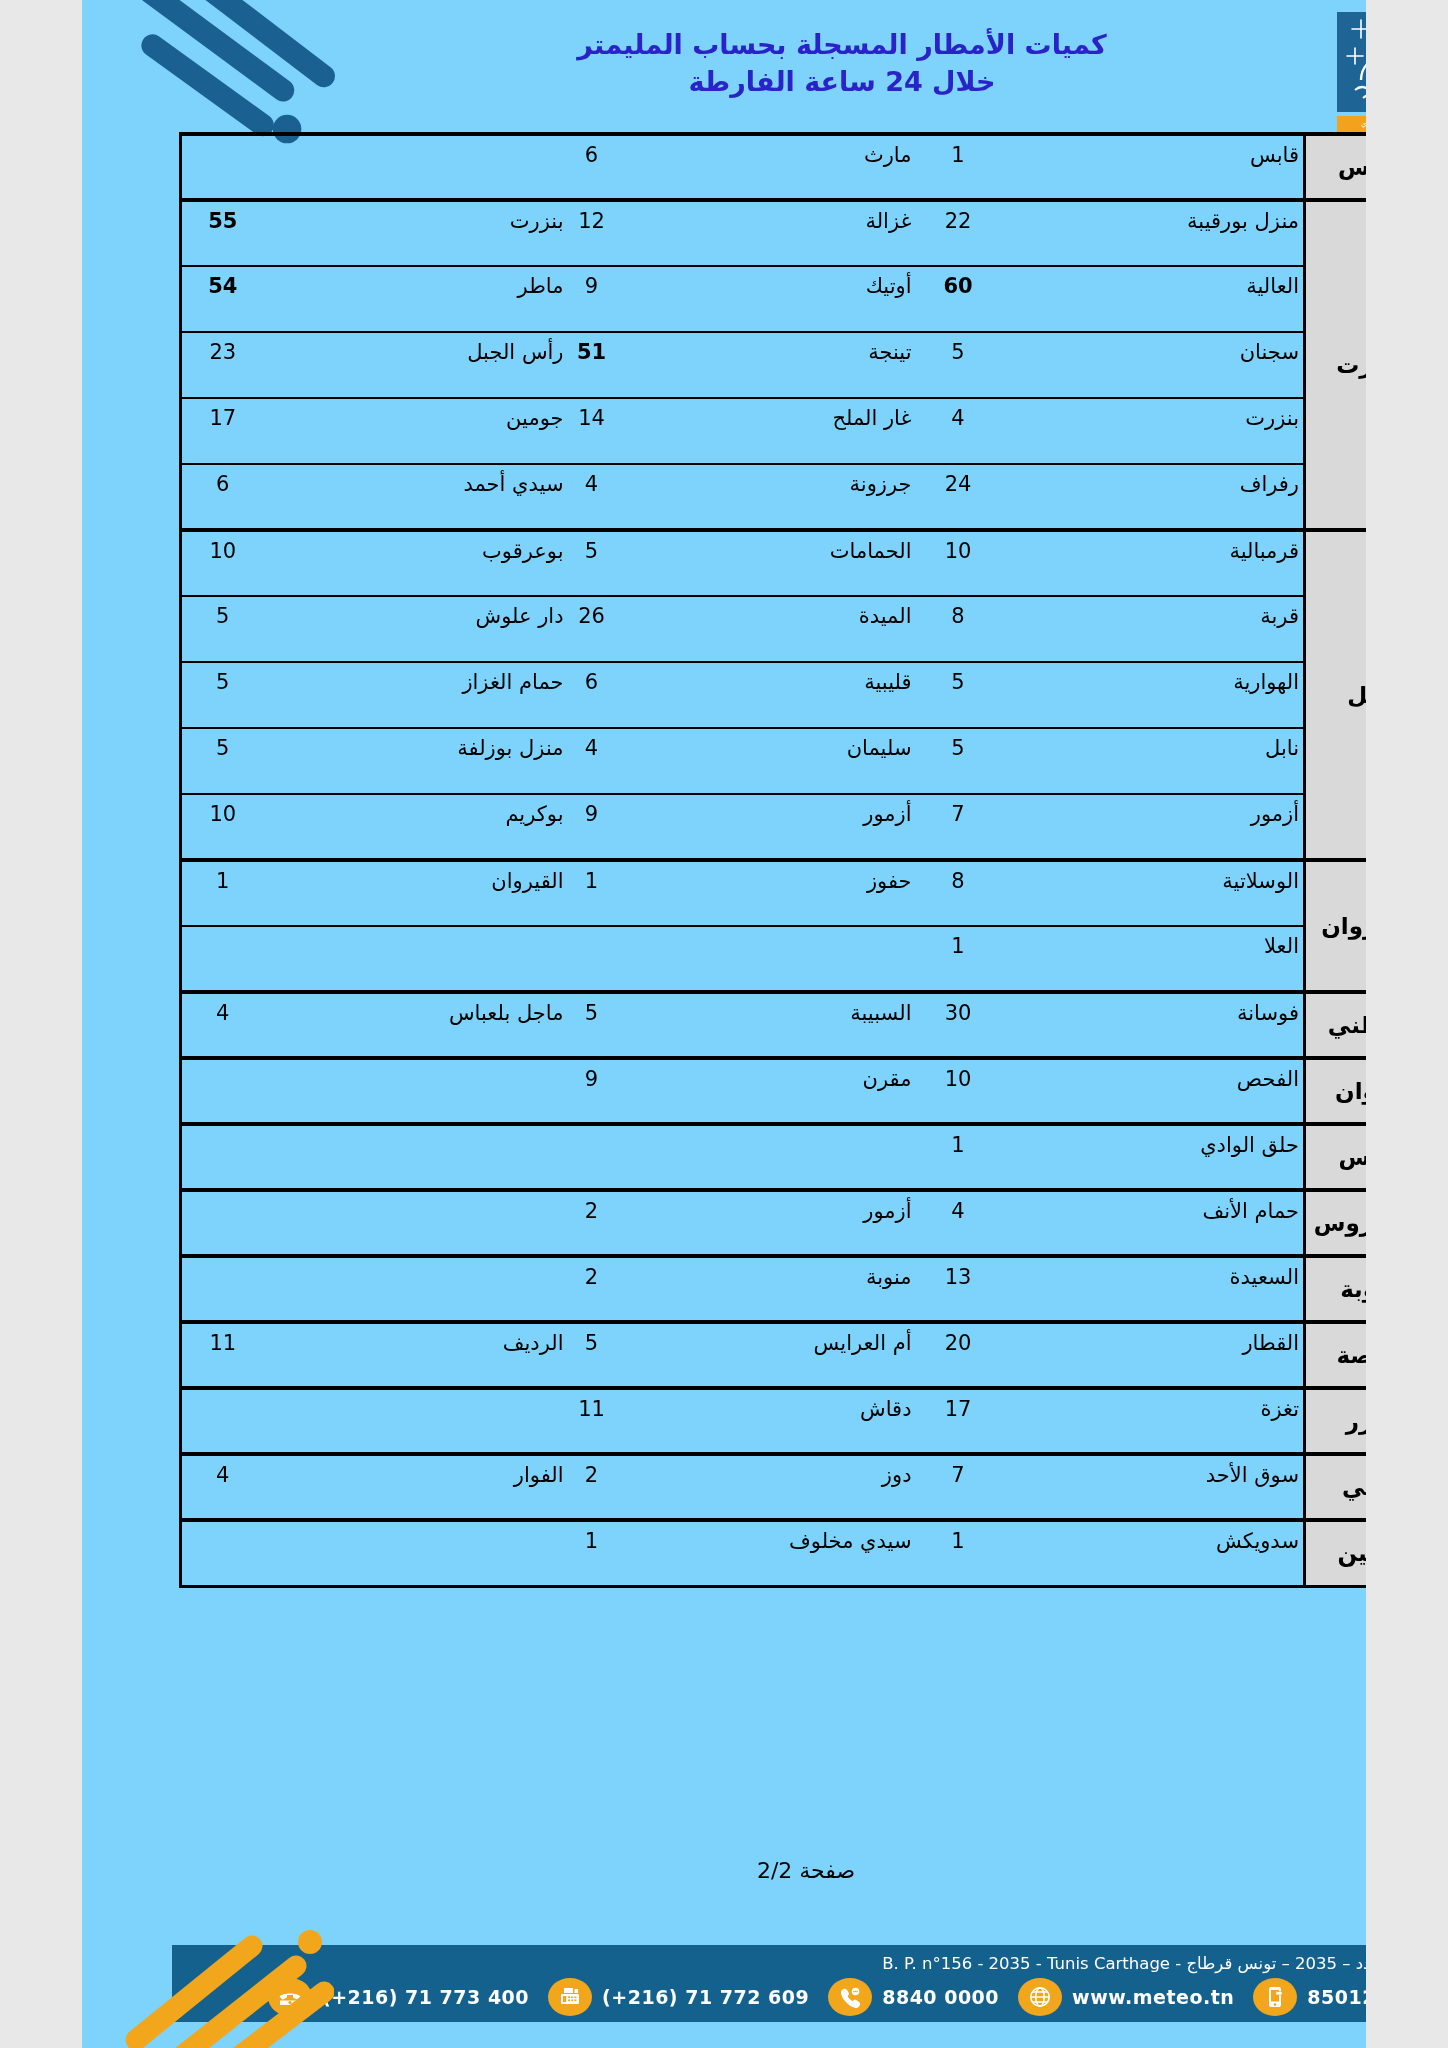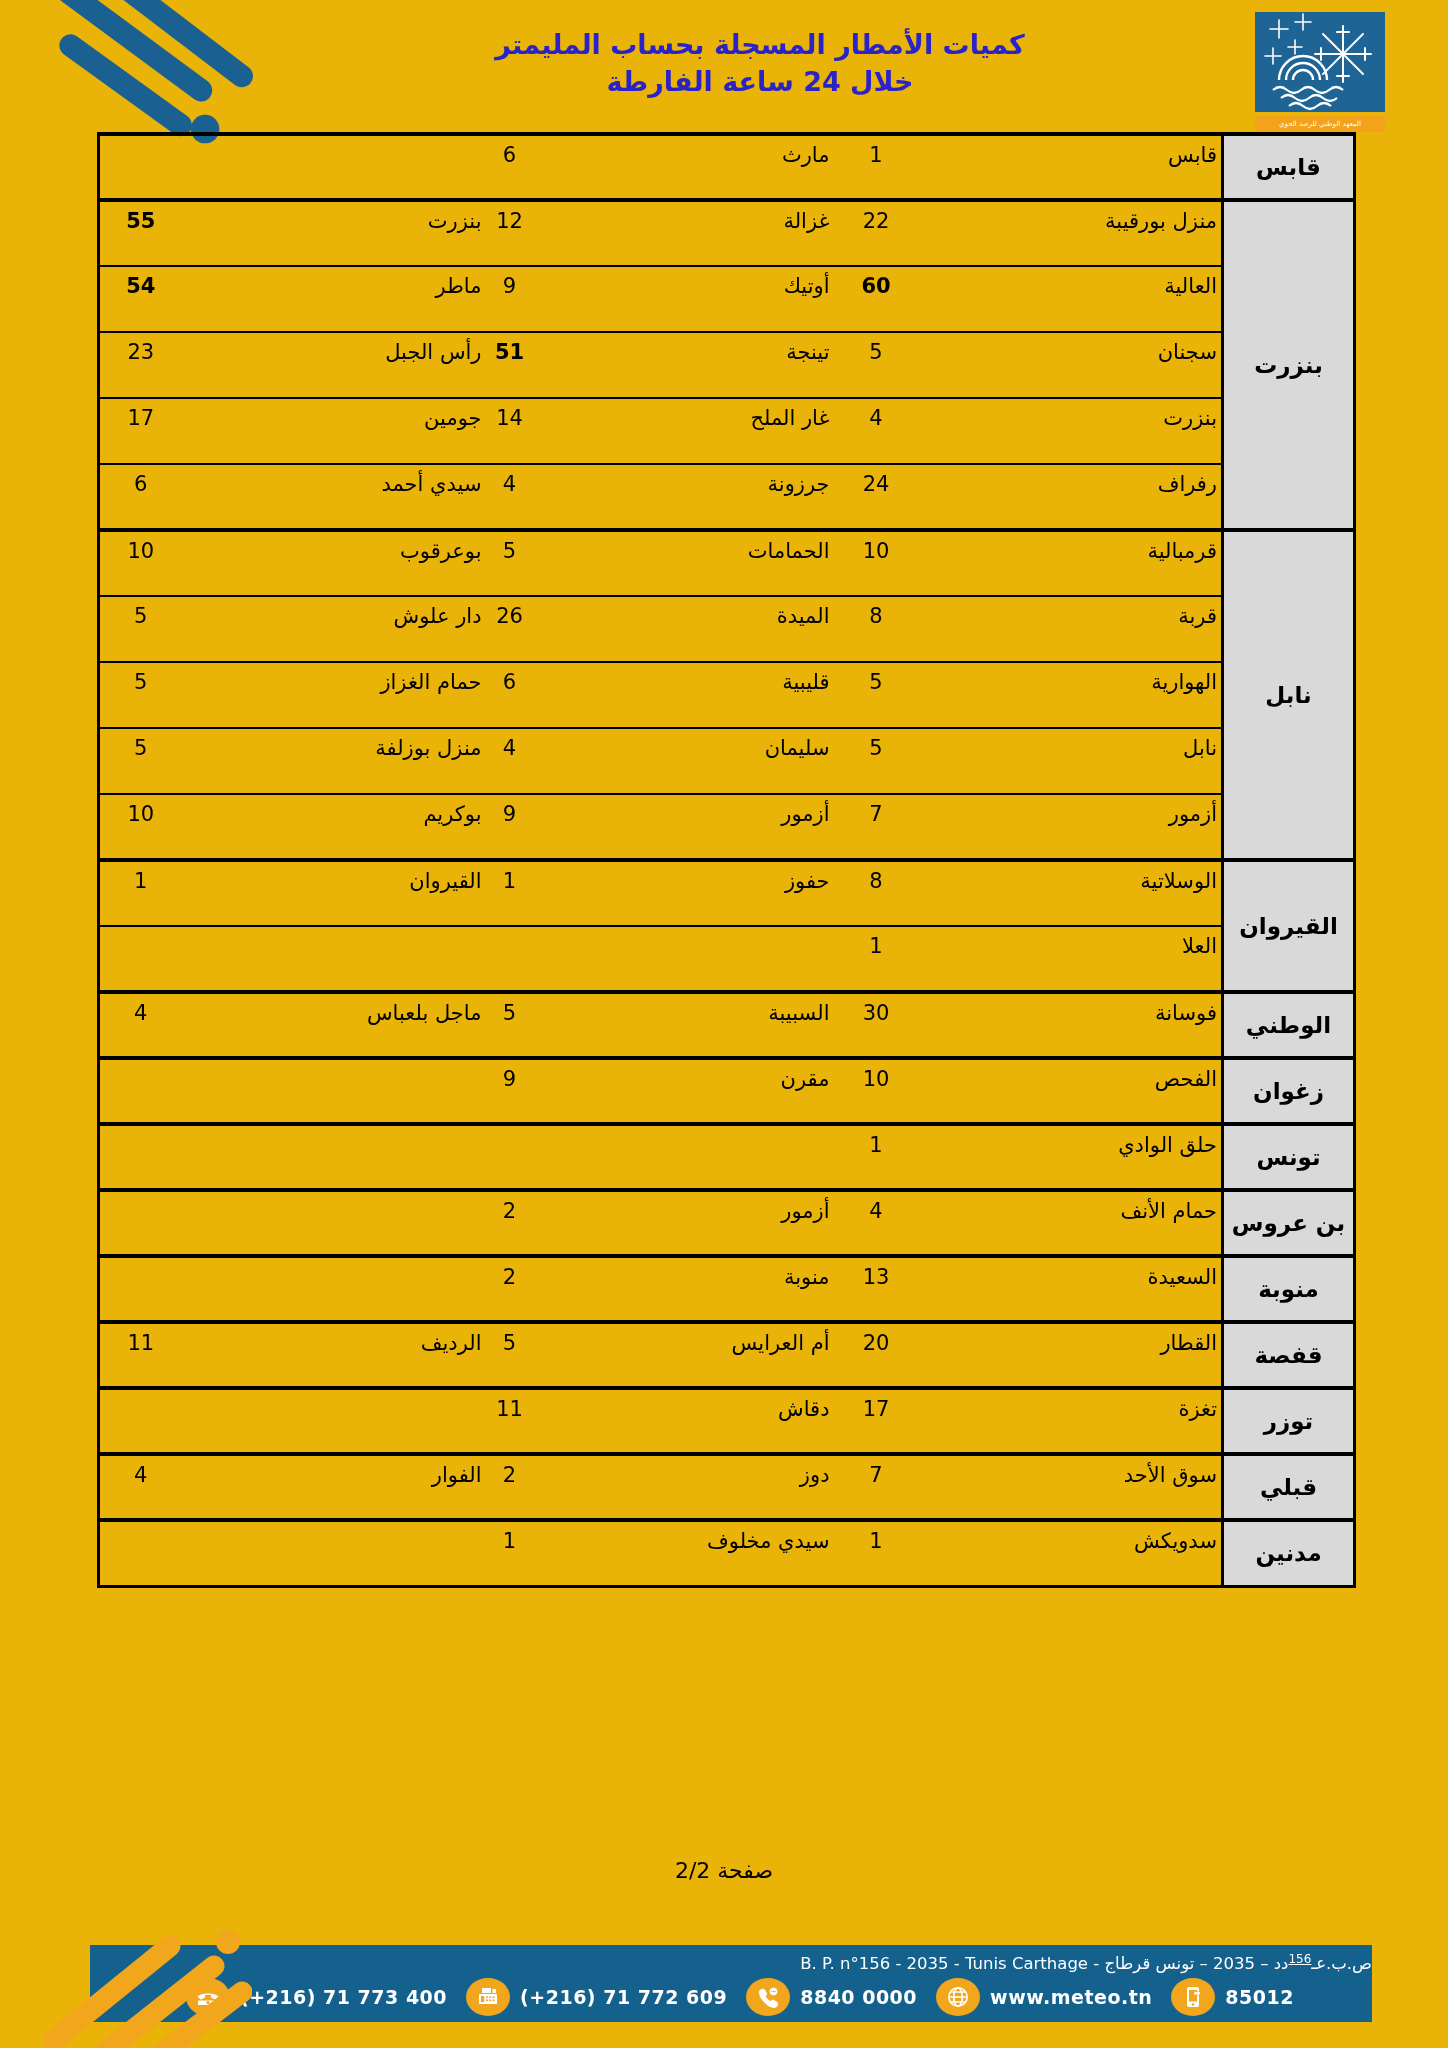--- a/index.html
+++ b/index.html
@@ -1,17 +1,17 @@
 <!DOCTYPE html>
 <html><head>
 <meta charset="utf-8">
 <style>
   html,body{margin:0;padding:0;background:#e8e8e8;}
   .page{
-    position:relative;width:1448px;height:2048px;background:#eab308;
+    position:relative;width:1284px;height:2048px;background:#7dd3fc;
     font-family:"DejaVu Sans",sans-serif;overflow:hidden;margin:0 auto;
   }
   
   .corner-logo{position:absolute;left:40px;top:-10px;width:214px;height:164px;}
   .title{
     position:absolute;left:70px;top:26px;width:1380px;text-align:center;
     color:#2a23c8;font-weight:bold;font-size:27px;line-height:37px;
   }
   .inm-logo{position:absolute;left:1243px;top:12px;width:130px;margin-left:12px;}
   .inm-logo .band{

